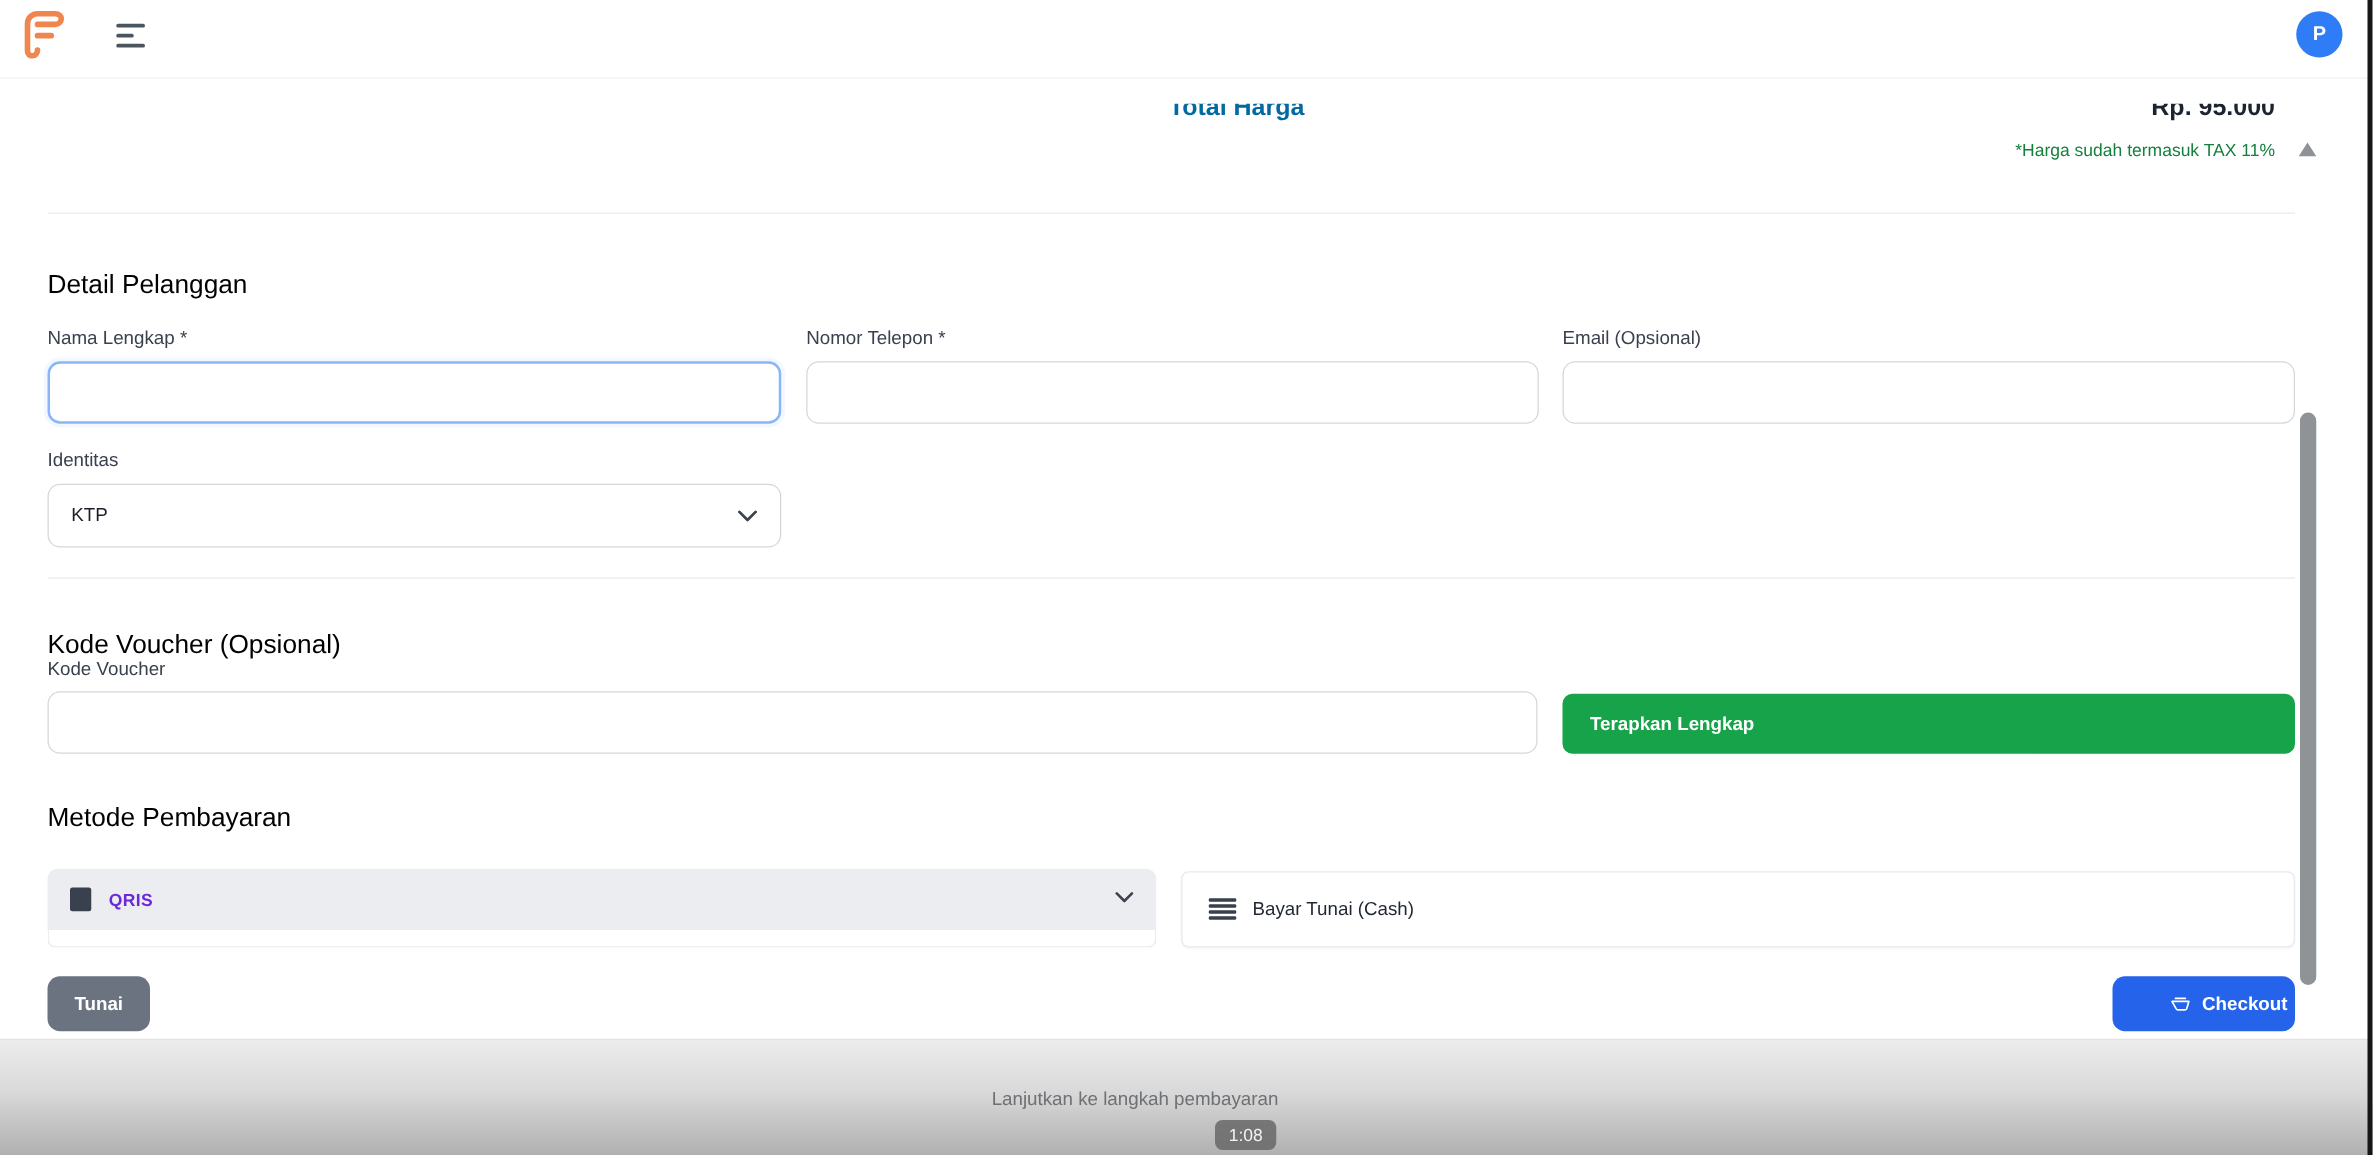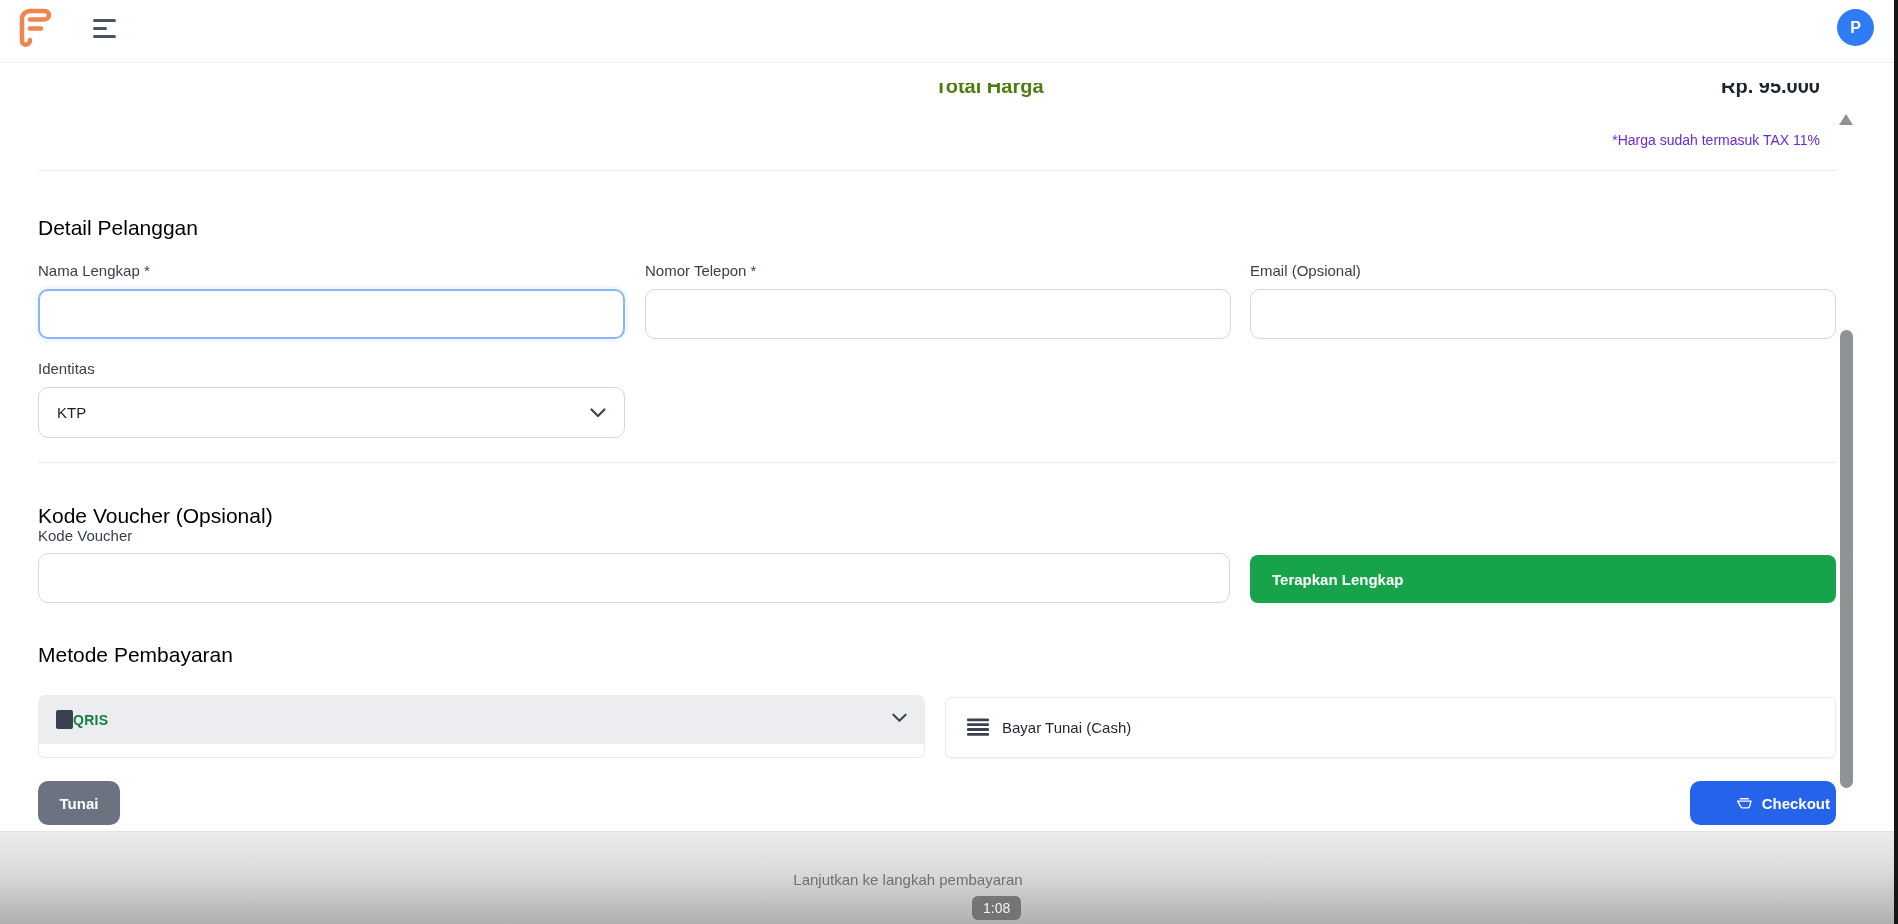--- a/index.html
+++ b/index.html
@@ -13,23 +13,23 @@
        border-bottom:1px solid #efefef;z-index:5;}
   .logo{position:absolute;left:16px;top:6px;width:40px;height:46px;}
   .menu-icon{position:absolute;left:93px;top:19px;width:23px;height:20px;cursor:pointer;}
   .menu-icon span{display:block;height:3px;border-radius:2px;background:#4a5560;margin-bottom:5px;}
   .menu-icon span:nth-child(2){width:60%;}
   .avatar{position:absolute;right:24px;top:9px;width:37px;height:37px;border-radius:50%;
           background:#2e7cf6;color:#fff;display:flex;align-items:center;justify-content:center;
           font-size:16px;font-weight:700;cursor:pointer;}
   
   .total-clip{position:absolute;top:83px;left:0;right:78px;height:29px;overflow:hidden;}
-  .total-label{position:absolute;left:935px;top:-8px;font-size:20px;font-weight:700;color:#4d7c0f;}
+  .total-label{position:absolute;left:935px;top:-8px;font-size:20px;font-weight:700;color:#0369a1;}
   .total-value{position:absolute;right:0;top:-8px;font-size:20px;font-weight:700;color:#1c2430;}
-  .tax-note{position:absolute;top:132px;right:78px;font-size:14px;color:#6d28d9;}
+  .tax-note{position:absolute;top:112px;right:78px;font-size:14px;color:#15803d;}
   
   .divider{position:absolute;left:38px;width:1798px;height:1px;background:#e8eaed;}
   .d1{top:170px;} .d2{top:462px;}
   
   .h2{position:absolute;font-size:21px;font-weight:400;color:#000000;}
   .h-detail{top:216px;left:38px;} .h-voucher{top:504px;left:38px;} .h-payment{top:643px;left:38px;}
   .lbl{position:absolute;font-size:15px;color:#39414e;}
   .l-name{top:262px;left:38px;} .l-phone{top:262px;left:645px;} .l-email{top:262px;left:1250px;}
   .l-ident{top:360px;left:38px;} .l-voucher{top:527px;left:38px;}
   
@@ -48,21 +48,21 @@
   
   .btn-voucher{position:absolute;top:555px;left:1250px;width:586px;height:48px;border:none;
        border-radius:8px;background:#16a34a;color:#fff;font-weight:700;font-size:15px;
        display:flex;align-items:center;padding-left:22px;cursor:pointer;box-sizing:border-box;
        font-family:"Liberation Sans",sans-serif;}
   
   .qris-box{position:absolute;top:695px;left:38px;width:887px;cursor:pointer;}
   .qris-head{height:49px;background:#ebedf0;border-radius:8px 8px 0 0;display:flex;
        align-items:center;padding:0 18px;position:relative;}
   .qris-sq{width:17px;height:19px;background:#39414e;border-radius:2px;}
-  .qris-txt{font-size:14px;font-weight:700;color:#15803d;letter-spacing:.3px;}
+  .qris-txt{margin-left:14px;font-size:14px;font-weight:700;color:#6d28d9;letter-spacing:.3px;}
   .qris-chev{position:absolute;right:18px;top:18px;}
   .qris-tail{height:13px;background:#fff;border:1px solid #e7e9ec;border-top:none;
        border-radius:0 0 6px 6px;}
   .cash-card{position:absolute;top:697px;left:945px;width:891px;height:61px;background:#fff;
        border:1px solid #e7e9ec;border-radius:6px;box-shadow:0 1px 2px rgba(0,0,0,.04);
        display:flex;align-items:center;padding-left:20px;box-sizing:border-box;cursor:pointer;}
   .cash-txt{margin-left:12px;font-size:15px;font-weight:400;color:#1f2630;}
   
   .btn-back{position:absolute;top:781px;left:38px;width:82px;height:44px;background:#6b7280;
        border:none;border-radius:10px;color:#fff;font-weight:600;font-size:15px;cursor:pointer;

